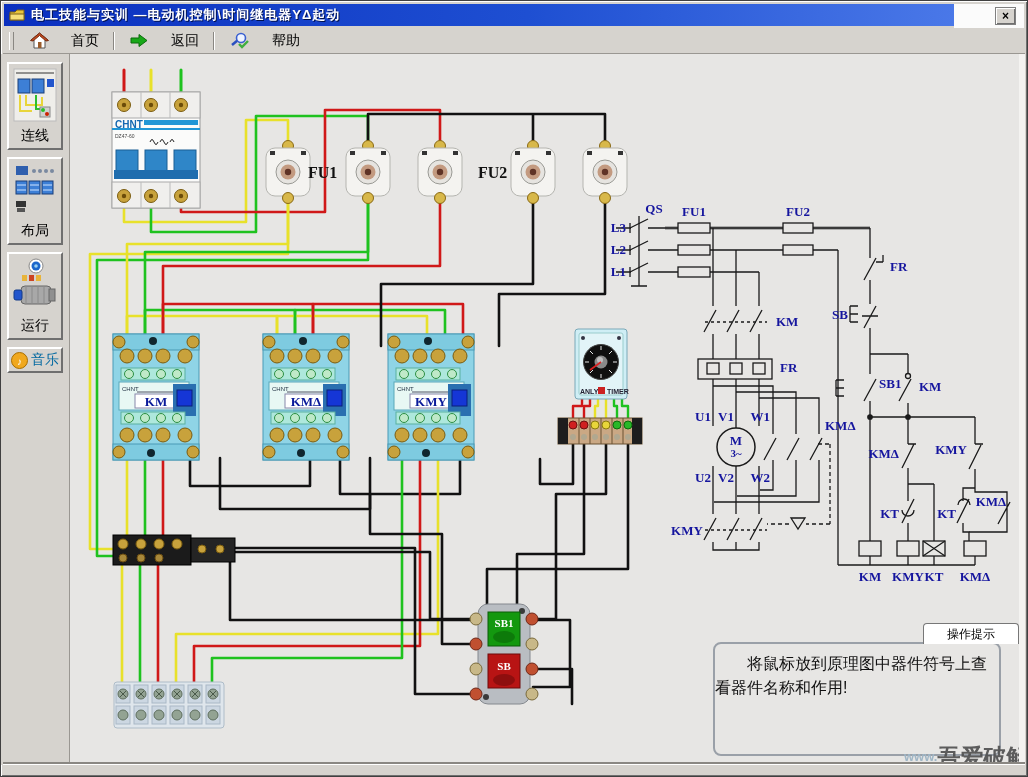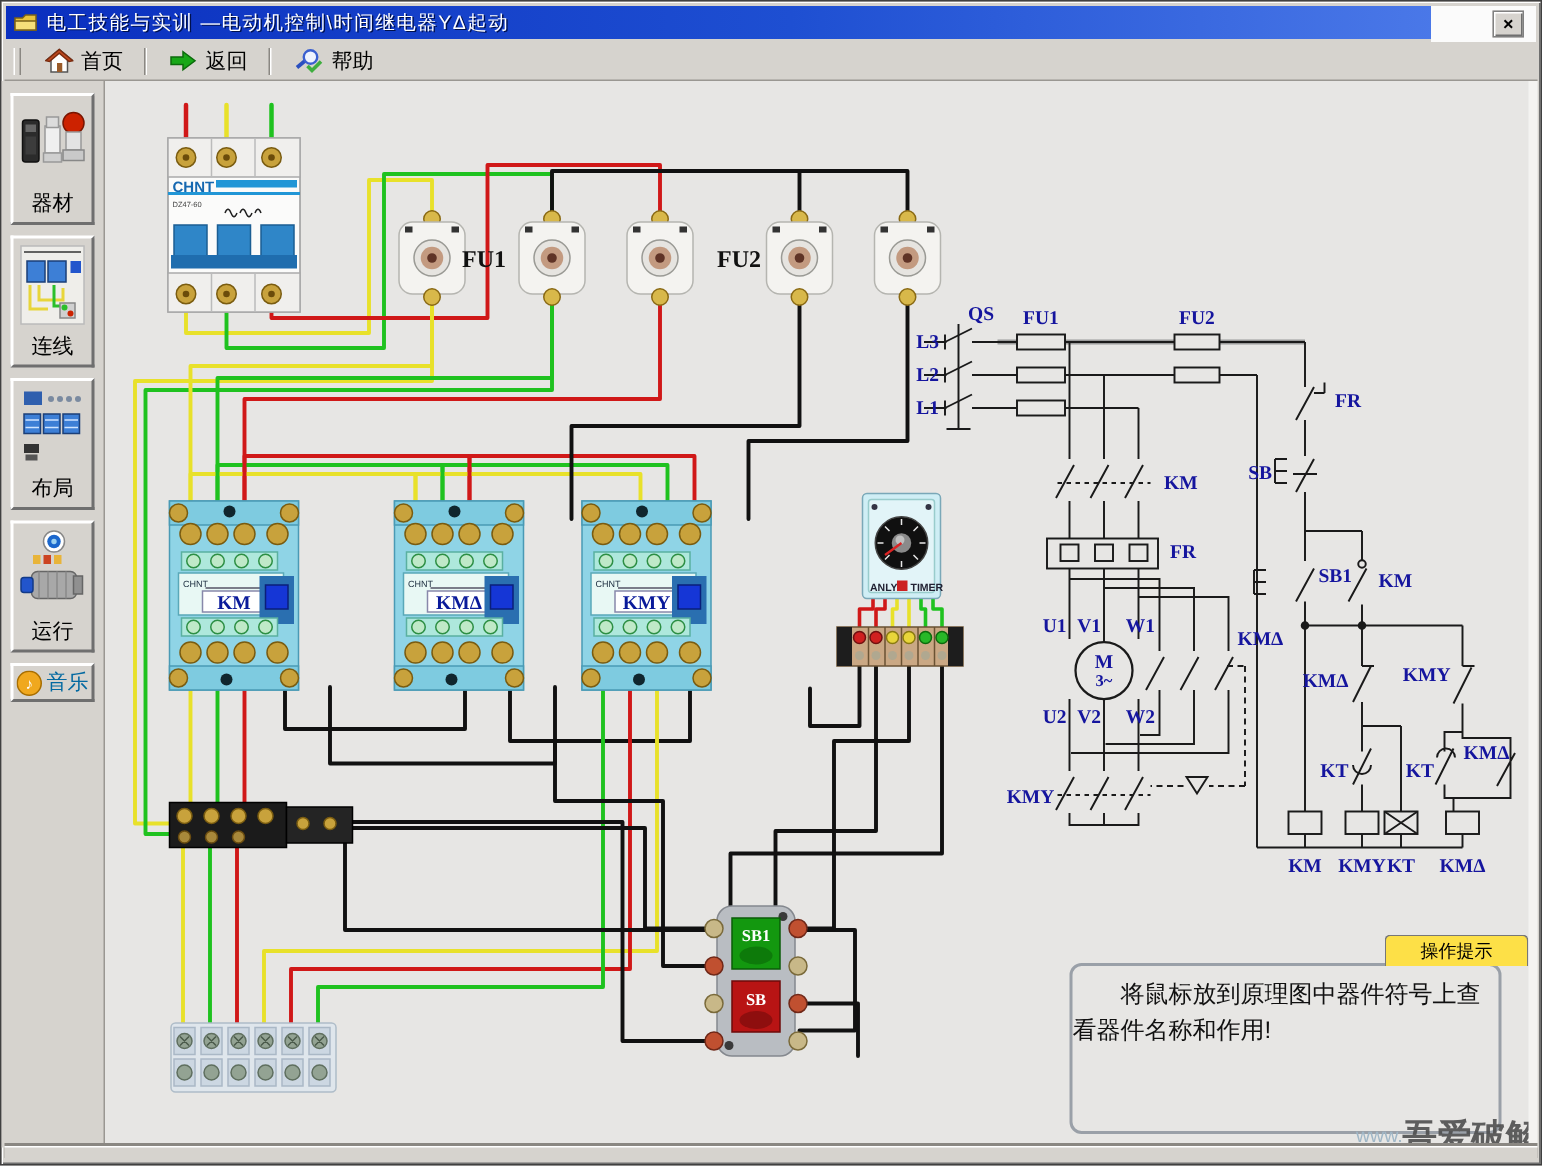--- a/index.html
+++ b/index.html
@@ -2,61 +2,61 @@
 <html><head>
 <meta charset="utf-8">
 <style>
   html,body{margin:0;padding:0;background:#808080;font-family:"Liberation Sans",sans-serif;}
   .window{position:relative;width:1028px;height:777px;background:#d6d3ce;border:1px solid #404040;
           box-shadow:inset 1px 1px 0 #fff,inset -1px -1px 0 #6f6f6f;overflow:hidden;box-sizing:border-box;}
   
   .titlebar{position:absolute;left:3px;top:3px;width:952px;height:22px;
     background:linear-gradient(90deg,#0a2fbf 0%,#1e4fd2 55%,#4a78e8 100%);
     display:flex;align-items:center;gap:6px;padding:0 5px;box-sizing:border-box;}
-  .title-text{color:#fff;font-size:13px;font-weight:normal;white-space:nowrap;overflow:hidden;
+  .title-text{color:#fff;font-size:13px;font-weight:bold;white-space:nowrap;overflow:hidden;
     text-shadow:1px 1px 0 #00114d;letter-spacing:1px;}
   .titlebar-right{position:absolute;right:3px;top:3px;width:70px;height:24px;background:#fbfbfb;
     display:flex;align-items:center;justify-content:flex-end;padding-right:8px;box-sizing:border-box;}
   .close-btn{width:21px;height:18px;background:#d6d3ce;border:1px solid #808080;
     box-shadow:inset 1px 1px 0 #fff,inset -1px -1px 0 #6f6f6f;font-size:12px;font-weight:bold;
     color:#000;line-height:14px;text-align:center;cursor:pointer;padding:0;font-family:"Liberation Sans",sans-serif;}
   
   .toolbar{position:absolute;left:2px;top:27px;right:2px;height:25px;background:#d6d3ce;
     border-bottom:1px solid #9a9792;display:flex;align-items:center;}
   .grip{width:3px;height:18px;margin:0 8px 0 6px;border-left:1px solid #fff;border-right:1px solid #8a8782;}
-  .tbtn{display:flex;align-items:center;gap:5px;padding:2px 8px;font-size:14px;color:#000;cursor:pointer;}
+  .tbtn{display:flex;align-items:center;gap:22px;padding:2px 8px;font-size:14px;color:#000;cursor:pointer;}
   .tsep{width:0;height:18px;border-left:1px solid #8a8782;border-right:1px solid #fff;margin:0 6px;}
   
   .sidebar{position:absolute;left:0;top:53px;width:69px;bottom:11px;background:#d6d3ce;
     border-right:1px solid #9a9792;box-sizing:border-box;padding-top:8px;}
   .side-btn{width:56px;height:88px;margin:0 auto 7px auto;background:#d6d3ce;
     border:2px solid;border-color:#ffffff #6f6f6f #6f6f6f #ffffff;
     display:flex;flex-direction:column;align-items:center;justify-content:flex-end;cursor:pointer;box-sizing:border-box;}
   .side-ico{flex:1;display:flex;align-items:center;justify-content:center;}
   .side-lab{font-size:14px;color:#000;padding-bottom:3px;}
   .music-btn{width:56px;height:26px;margin:4px auto 0 auto;background:#d6d3ce;
     border:2px solid;border-color:#ffffff #6f6f6f #6f6f6f #ffffff;
     display:flex;align-items:center;justify-content:center;gap:3px;cursor:pointer;box-sizing:border-box;}
   .music-lab{font-size:14px;color:#0369a1;}
   
   .canvas{position:absolute;left:69px;top:53px;right:2px;bottom:11px;background:#e7e6e4;overflow:hidden;
     border-right:6px solid #f4f3f1;}
   .canvas svg{position:absolute;left:0;top:0;}
   
   .tipbox{position:absolute;left:643px;top:588px;width:288px;height:114px;
     border:2px solid #9aa0a8;border-radius:8px;box-sizing:border-box;}
-  .tiptab{position:absolute;left:208px;top:-21px;width:96px;height:21px;background:#fde047;
+  .tiptab{position:absolute;left:208px;top:-21px;width:96px;height:21px;background:#ffffff;
     border:1px solid #777;border-bottom:none;border-radius:4px 4px 0 0;font-size:12px;color:#000;
     display:flex;align-items:center;justify-content:center;cursor:pointer;box-sizing:border-box;}
   .tiptext{padding:8px 0;font-size:16px;line-height:1.5;color:#111;text-indent:2em;}
   
   .wm1{position:absolute;left:822px;top:640px;font-size:31px;font-weight:bold;color:#878787;
     opacity:.85;letter-spacing:3px;white-space:nowrap;text-shadow:1px 1px 0 #b5b5b5;}
   .wm2{position:absolute;left:834px;top:688px;white-space:nowrap;}
-  .wm2 .www{font-size:13px;color:#9fb6c6;font-weight:normal;vertical-align:4px;}
+  .wm2 .www{font-size:13px;color:#9fb6c6;font-weight:bold;vertical-align:4px;}
   .wm2 .forum{font-size:23px;font-weight:bold;color:#4e4e4e;opacity:.9;}
   
   .statusbar{position:absolute;left:2px;right:2px;bottom:2px;height:9px;background:#d6d3ce;
     border-top:1px solid #fff;box-shadow:0 -2px 0 #8a8782;}
 </style>
 </head>
 <body>
 
 <div class="window">
 
@@ -101,36 +101,20 @@
             <line x1="3" y1="13" x2="9" y2="8" stroke="#2a4fbf" stroke-width="2.5"></line>
             <circle cx="12" cy="6" r="4.5" fill="#eef3ff" stroke="#3a5fd0" stroke-width="1.6"></circle>
             <path d="M10,12 L13,15 L19,9" fill="none" stroke="#3fae3f" stroke-width="2.4"></path>
           </svg>
       </span>
       <span>帮助</span>
     </div>
   </div>
 
   <div class="sidebar">
-    <div class="side-btn">
-      <span class="side-ico">
-        <svg width="46" height="56" viewBox="0 0 46 56">
-            <rect x="3" y="12" width="11" height="28" rx="2" fill="#2b2b2b" stroke="#111"></rect>
-            <rect x="5" y="15" width="7" height="5" fill="#666"></rect>
-            <rect x="5" y="23" width="7" height="12" fill="#3c3c3c"></rect>
-            <rect x="18" y="16" width="10" height="18" fill="#efefef" stroke="#999"></rect>
-            <rect x="19" y="10" width="8" height="7" fill="#dcdcdc" stroke="#999"></rect>
-            <rect x="17" y="34" width="12" height="6" fill="#cfcfcf" stroke="#999"></rect>
-            <circle cx="37" cy="14" r="7" fill="#cc2200" stroke="#7a1500"></circle>
-            <rect x="32" y="20" width="10" height="12" fill="#e3e3e3" stroke="#999"></rect>
-            <rect x="30" y="32" width="14" height="7" fill="#c9c9c9" stroke="#888"></rect>
-          </svg>
-      </span>
-      <span class="side-lab">器材</span>
-    </div>
     <div class="side-btn">
       <span class="side-ico">
         <svg width="46" height="58" viewBox="0 0 46 58">
             <rect x="2" y="2" width="42" height="52" fill="#efeeea" stroke="#bbb"></rect>
             <path d="M4,6 H42" stroke="#333"></path>
             <rect x="6" y="12" width="12" height="14" fill="#3d7fd6" stroke="#1b3f78"></rect>
             <rect x="20" y="12" width="12" height="14" fill="#3d7fd6" stroke="#1b3f78"></rect>
             <rect x="35" y="12" width="7" height="8" fill="#2255cc"></rect>
             <path d="M8,28 V44 H20 M14,28 V38 H30 V30" stroke="#e8d53a" stroke-width="2" fill="none"></path>
             <path d="M24,28 V42 H36" stroke="#2bbf2b" stroke-width="2" fill="none"></path>

